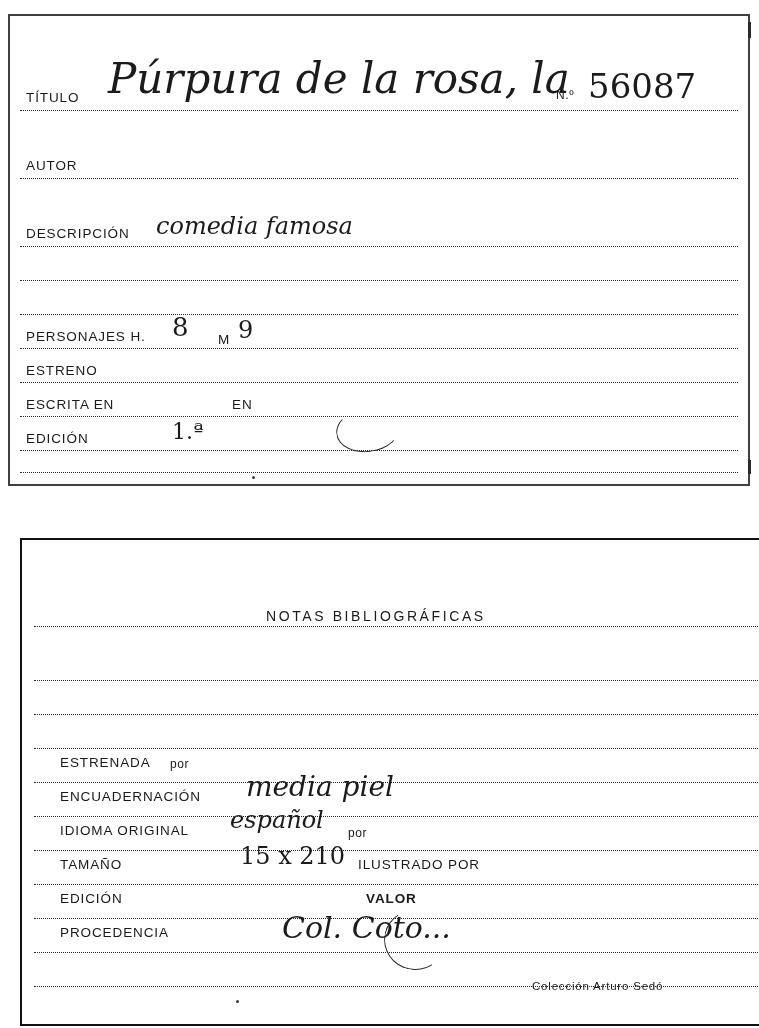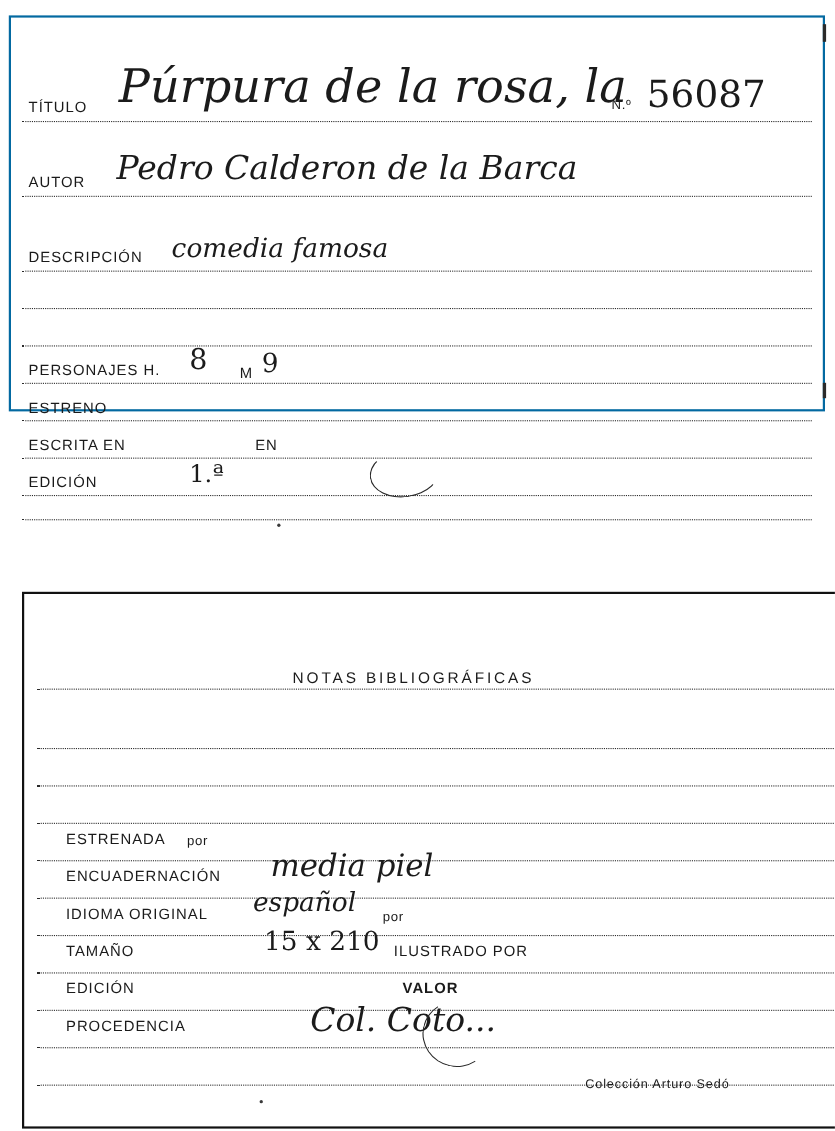--- a/index.html
+++ b/index.html
@@ -20,22 +20,22 @@
     position: absolute;
     background: #fff;
     box-sizing: border-box;
   }
 
   
   #card-top {
     left: 8px;
     top: 14px;
     width: 742px;
-    height: 360px;
-    border: 2px solid #0369a1;
+    height: 472px;
+    border: 2px solid #404040;
   }
   #card-top .inner {
     position: absolute;
     left: 10px;
     top: 8px;
     right: 10px;
     bottom: 8px;
   }
 
   
@@ -131,21 +131,20 @@
     <div class="rule" style="top:392px;"></div>
     <div class="rule" style="top:426px;"></div>
     <div class="rule" style="top:448px;"></div>
 
     <span class="label" style="left:6px; top:66px;">TÍTULO</span>
     <span class="hand" style="left:88px; top:30px; font-size:42px;">Púrpura de la rosa, la</span>
     <span class="label small" style="left:536px; top:64px;">N.º</span>
     <span class="hand" style="left:568px; top:42px; font-size:34px; font-style:normal;">56087</span>
 
     <span class="label" style="left:6px; top:134px;">AUTOR</span>
-    <span class="hand" style="left:86px; top:112px; font-size:30px;">Pedro Calderon de la Barca</span>
 
     <span class="label" style="left:6px; top:202px;">DESCRIPCIÓN</span>
     <span class="hand" style="left:136px; top:188px; font-size:24px;">comedia famosa</span>
 
     <span class="label" style="left:6px; top:305px;">PERSONAJES H.</span>
     <span class="hand" style="left:152px; top:288px; font-size:26px; font-style:normal;">8</span>
     <span class="label" style="left:198px; top:308px;">M</span>
     <span class="hand" style="left:218px; top:292px; font-size:24px; font-style:normal;">9</span>
 
     <span class="label" style="left:6px; top:339px;">ESTRENO</span>

